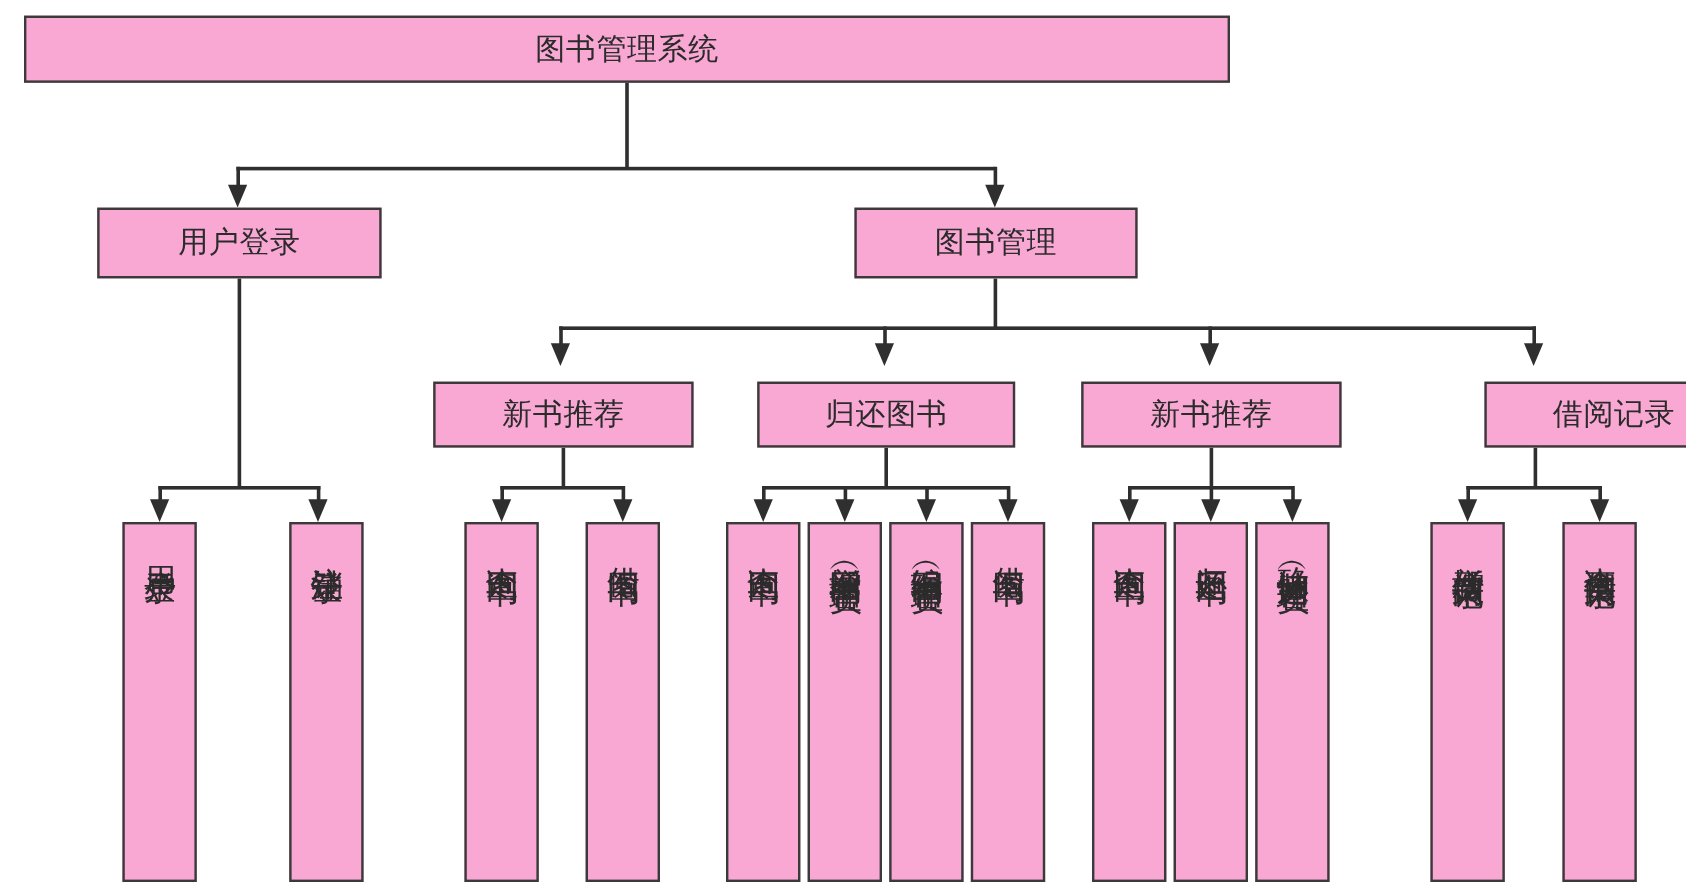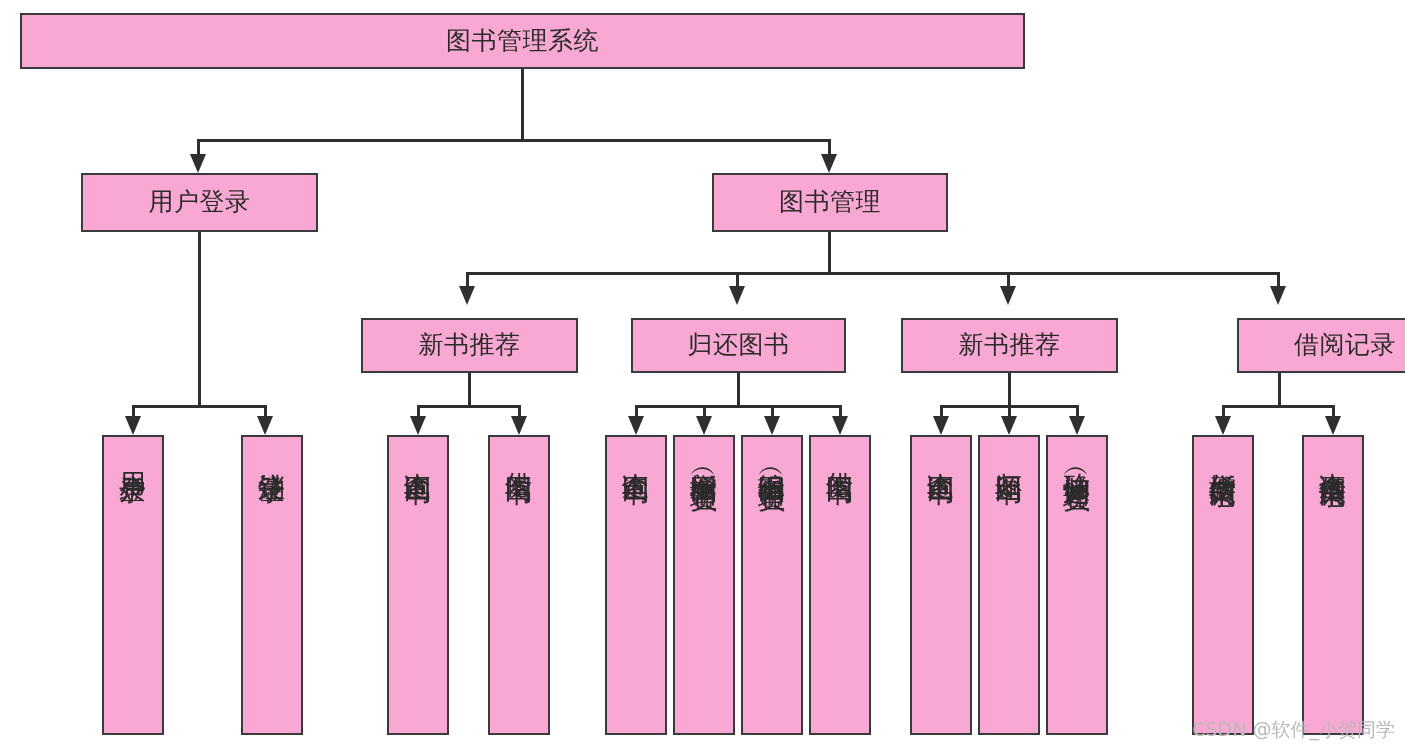--- a/index.html
+++ b/index.html
@@ -211,15 +211,14 @@
     <span class="label">确认归还（管理员）</span>
   </div>
 
   <div class="node v" style="left:1192px; top:435px; width:62px; height:300px;">
     <span class="label">新增借阅记录</span>
   </div>
   <div class="node v" style="left:1302px; top:435px; width:62px; height:300px;">
     <span class="label">查询借阅记录</span>
   </div>
 
-  <div id="watermark">CSDN @软件_小贺同学</div>
 
 </div>
 
 </body></html>

